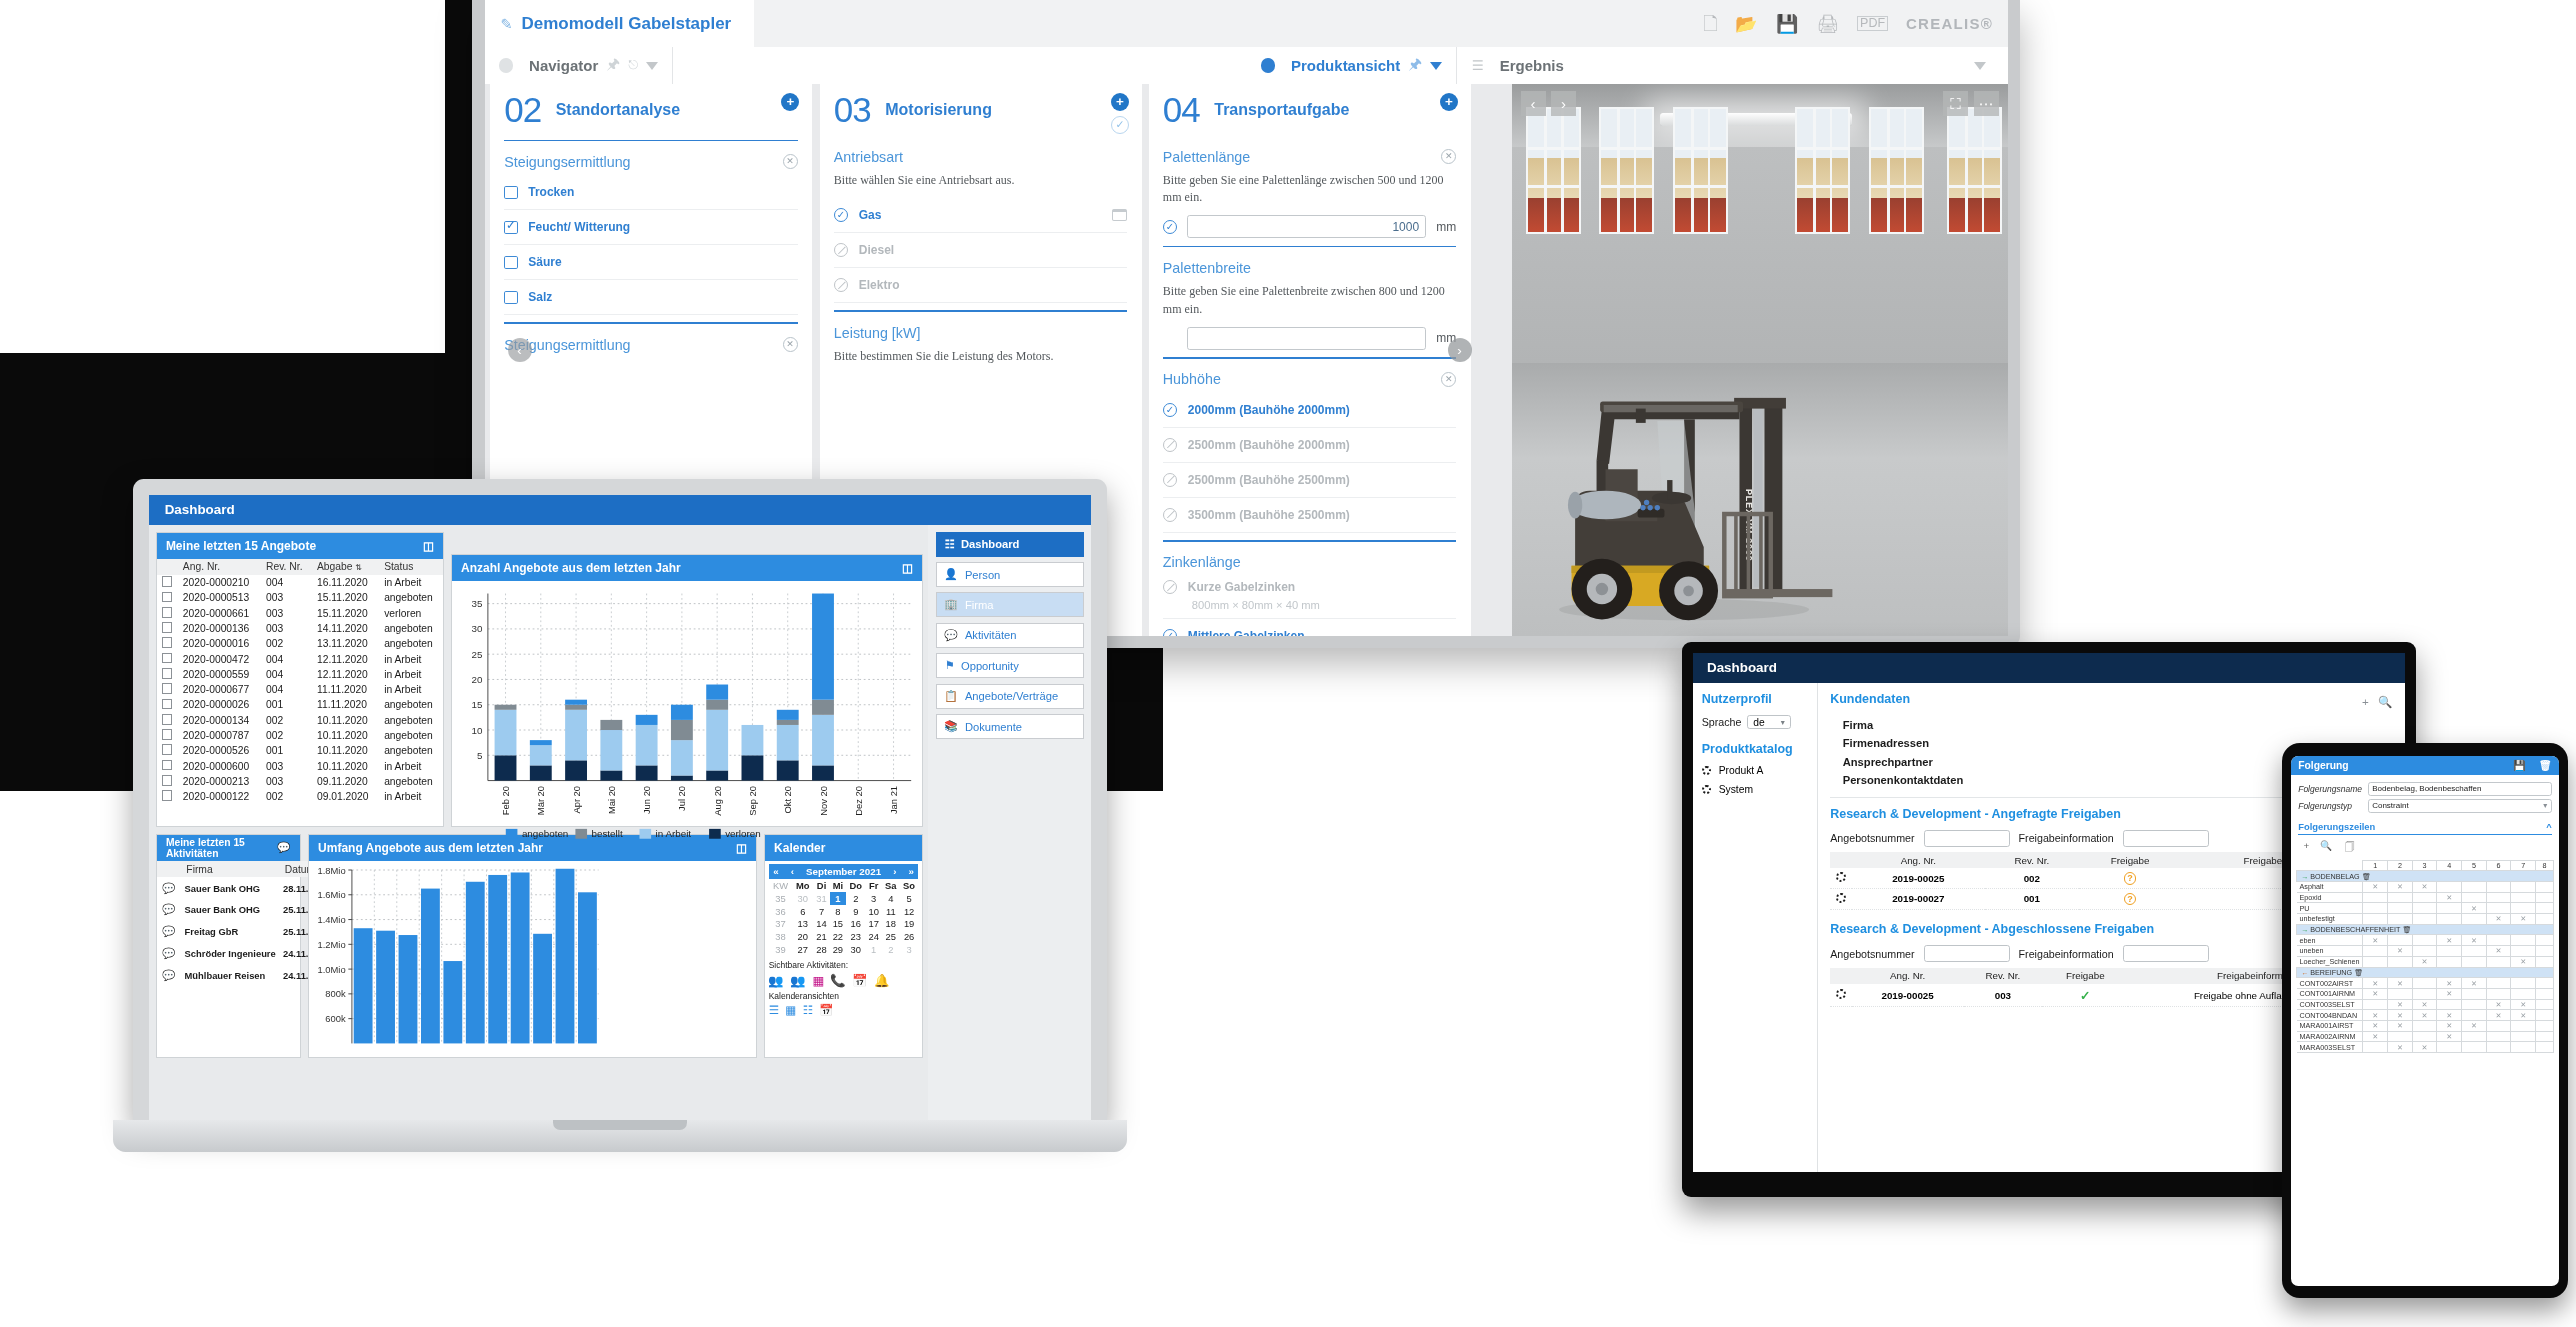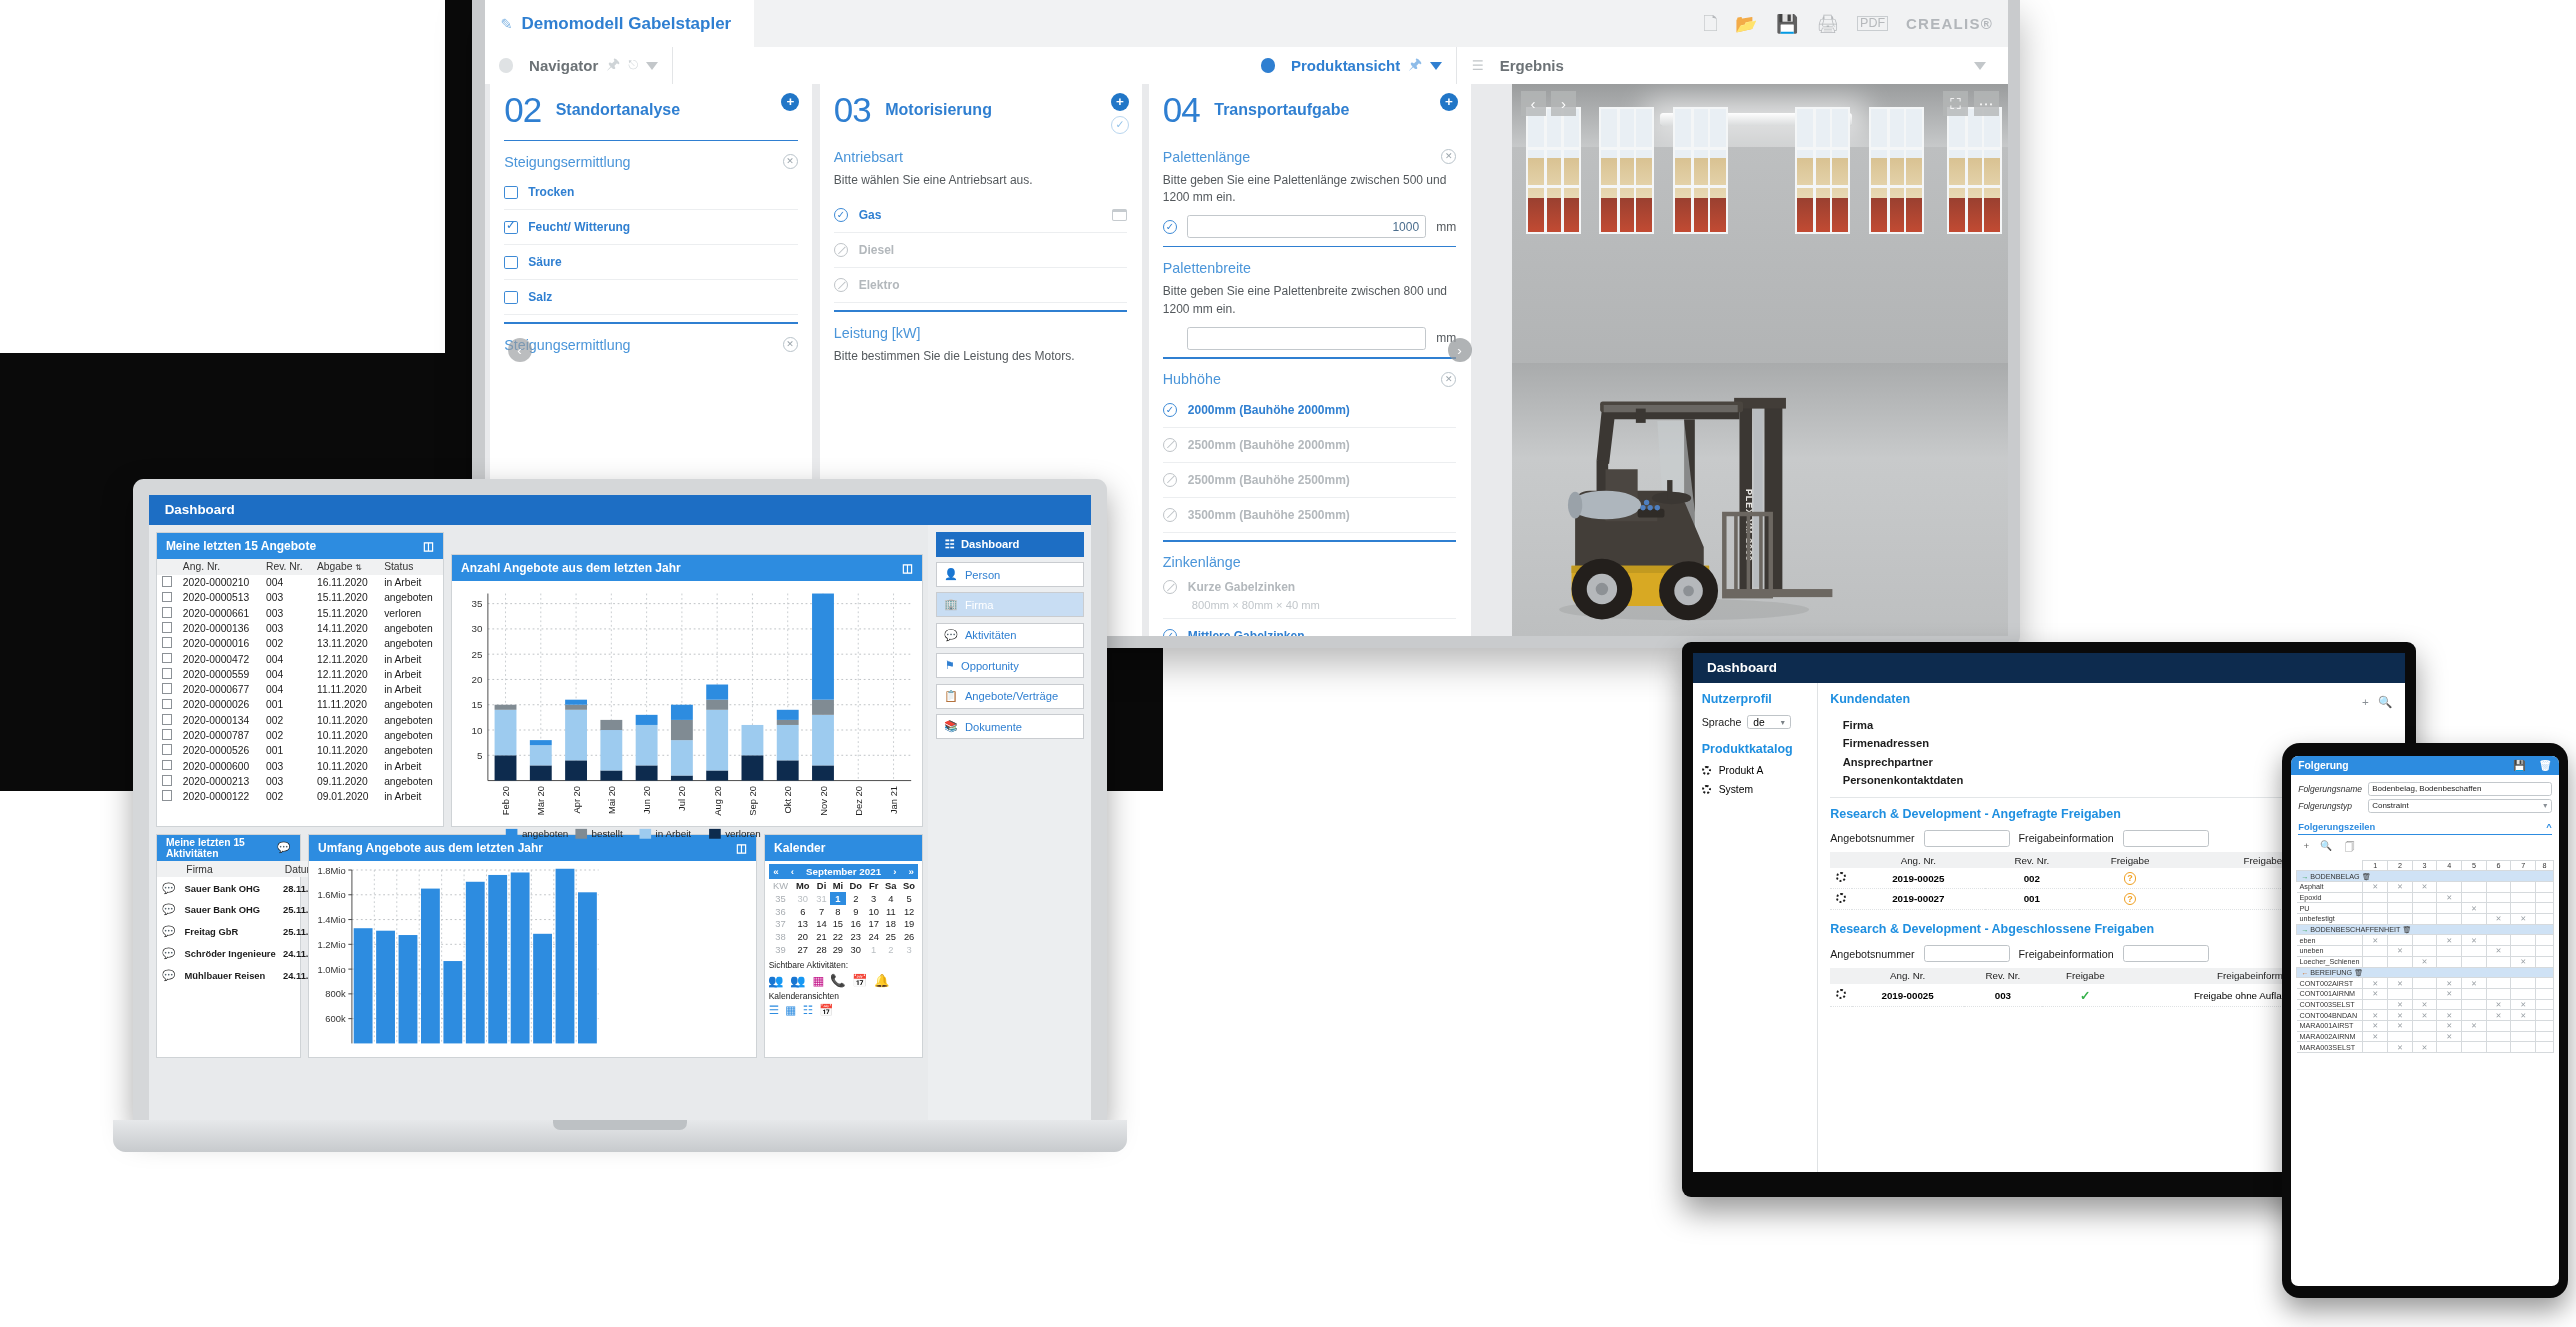--- a/index.html
+++ b/index.html
@@ -49,21 +49,21 @@
              background:#2176c7; color:#fff; font-size:13.4px; line-height:18px; text-align:center; font-weight:bold;}
   .okbtn { position:absolute; right:12.5px; top:32px; width:18px; height:18px; border-radius:50%;
            border:1.3px solid #b9d6ef; color:#8fc0e8; font-size:10.7px; line-height:15px; text-align:center; }
   .xbtn { width:15px;height:15px;border-radius:50%;border:1.3px solid #b9c3ca;color:#9aa4ab;
           font-size:9px; line-height:12.5px; text-align:center; }
   .col-body { position:absolute; left:0; right:0; top:52px; bottom:0; background:#fff;
               padding:0 14.3px; overflow:hidden; }
   .sep-top { height:1.8px; background:#2f7fd1; margin-top:3.6px; }
   .grp { display:flex; align-items:center; justify-content:space-between; margin:12.5px 0 5.4px; }
   .grp-title { font-size:14.3px; color:#4a95d9; }
-  .hint { font-size:12px; color:#53585c; line-height:1.45; margin:7.2px 0 9px; }
+  .hint { font-size:12px; color:#53585c; line-height:1.45; margin:7.2px 0 9px;font-family:Liberation Serif, serif; }
   .optrow { display:flex; align-items:center; gap:10.7px; height:35px; border-bottom:0.9px solid #eceef0; }
   .optrow:last-child { border-bottom:none; }
   .optlbl { font-size:12px; font-weight:bold; color:#2f7fd1; }
   .optlbl.dis { color:#b3b8bc; font-weight:bold; }
   .optsub { font-size:11.2px; color:#c2c7cb; padding-left:29px; }
   .cb { width:13.4px;height:13.4px;border:1.4px solid #3d8ad6; border-radius:1.8px; display:inline-block; }
   .cb.on { position:relative; }
   .cb.on:after { content:"✓"; position:absolute; left:0.9px; top:-3.6px; font-size:11.6px; color:#2f7fd1; }
   .ring { width:14.3px;height:14.3px;border-radius:50%;border:1.4px solid #3d8ad6; color:#2f7fd1;
           font-size:9.8px; text-align:center; line-height:11.6px; }

